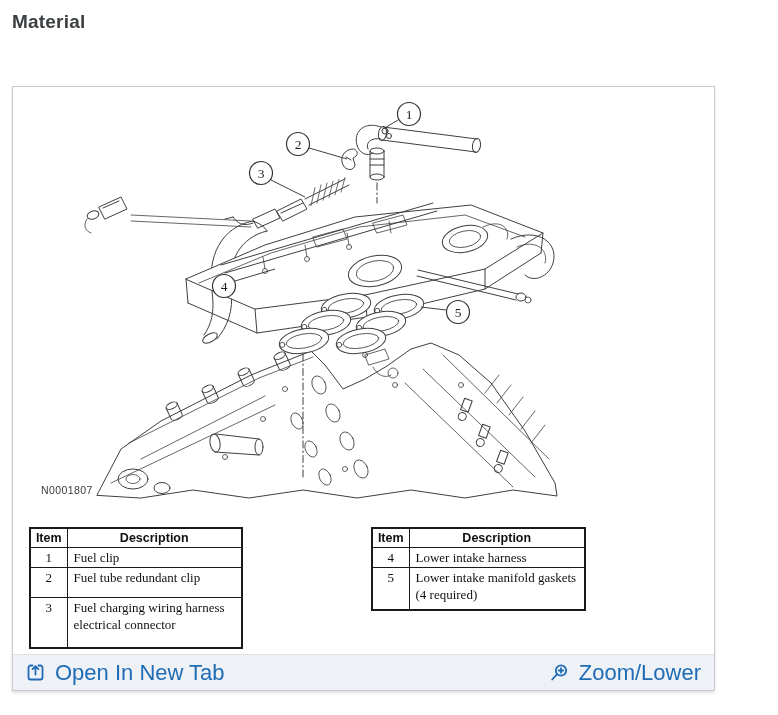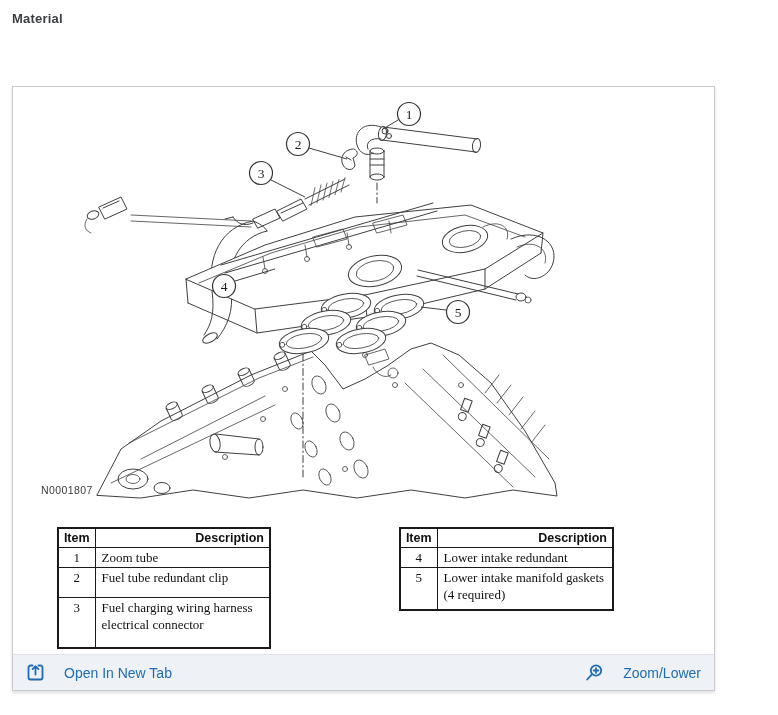--- a/index.html
+++ b/index.html
@@ -2,46 +2,46 @@
 <html><head>
 <meta charset="utf-8">
 <style>
   html,body{margin:0;padding:0;}
   body{
     width:778px;height:715px;background:#ffffff;position:relative;
     font-family:"Liberation Sans",sans-serif;overflow:hidden;
   }
   .page-title{
     position:absolute;left:12px;top:11px;
-    font-size:13px;font-weight:bold;color:#3c4043;letter-spacing:.2px;
+    font-size:19px;font-weight:bold;color:#3c4043;letter-spacing:.2px;
   }
   .panel{
     position:absolute;left:12px;top:86px;width:703px;height:605px;
     background:#ffffff;border:1px solid #c9cbce;box-sizing:border-box;
     box-shadow:0 2px 3px rgba(0,0,0,.13);
   }
   .diagram{position:absolute;left:0;top:0;width:701px;height:438px;}
   .diagram svg{display:block;}
   .ln{fill:none;stroke:#3f3f3f;stroke-width:1;stroke-linecap:round;stroke-linejoin:round;}
   .thin{stroke-width:.8;}
   .fillw{fill:#ffffff;}
   .dash{stroke-dasharray:7 3 1.5 3;}
   .callout circle{fill:#ffffff;stroke:#333;stroke-width:1.2;}
   .callout text{fill:#1d1d1d;stroke:none;font-family:"Liberation Serif",serif;font-size:13.5px;text-anchor:middle;}
   .leader{stroke:#3f3f3f;stroke-width:1;}
   .fig-id{fill:#3a3a3a;stroke:none;font-family:"Liberation Sans",sans-serif;font-size:10.5px;letter-spacing:.4px;}
 
   table.parts{
     position:absolute;border-collapse:collapse;table-layout:fixed;
-    background:#fff;border:2px solid #1a1a1a;margin-left:28px;
+    background:#fff;border:2px solid #1a1a1a;
   }
   table.parts th,table.parts td{border:1.5px solid #1a1a1a;vertical-align:top;box-sizing:border-box;}
   table.parts th{
     font-family:"Liberation Sans",sans-serif;font-weight:bold;font-size:12.5px;color:#111;
-    text-align:right;padding:2px 5px 1px 5px;
+    text-align:center;padding:2px 5px 1px 5px;
   }
   table.parts th.item-h{text-align:center;padding-left:2px;padding-right:2px;}
   table.parts td{
     font-family:"Liberation Serif",serif;font-size:13px;color:#111;
     padding:2px 5px 1px 6px;line-height:1.28;
   }
   table.parts td.item{text-align:center;padding-left:2px;padding-right:2px;}
   #tbl-left{left:16px;top:440px;width:214px;}
   #tbl-right{left:358px;top:440px;width:215px;}
   #tbl-left col.c-item,#tbl-right col.c-item{width:37px;}
@@ -52,22 +52,22 @@
   #tbl-right tr.r0{height:19px;}
   #tbl-right tr.r1{height:42px;}
 
   .footer{
     position:absolute;left:0;right:0;bottom:0;height:36px;
     background:#eef1f5;border-top:1px solid #dfe2e6;
     display:flex;align-items:center;justify-content:space-between;
     padding:0 13px;box-sizing:border-box;
   }
   .flink{
-    display:flex;align-items:center;gap:19px;color:#1e6cb5;
-    font-size:14px;text-decoration:none;cursor:pointer;
+    display:flex;align-items:center;gap:10px;color:#1e6cb5;
+    font-size:22px;text-decoration:none;cursor:pointer;
     font-family:"Liberation Sans",sans-serif;
   }
   .flink svg{display:block;}
   .ficon{fill:none;stroke:#1e6cb5;stroke-width:1.8;stroke-linecap:round;stroke-linejoin:round;}
 </style>
 </head>
 <body>
 
 <div class="page-title">Material</div>
 
@@ -271,21 +271,21 @@
       </colgroup>
     <thead>
       <tr class="hr">
         <th class="item-h">Item</th>
         <th>Description</th>
       </tr>
     </thead>
     <tbody>
       <tr class="r0">
         <td class="item">1</td>
-        <td>Zoom tube</td>
+        <td>Fuel clip</td>
       </tr>
       <tr class="r1">
         <td class="item">2</td>
         <td>Fuel tube redundant clip</td>
       </tr>
       <tr class="r2">
         <td class="item">3</td>
         <td>Fuel charging wiring harness electrical connector</td>
       </tr>
     </tbody>
@@ -298,21 +298,21 @@
       </colgroup>
     <thead>
       <tr class="hr">
         <th class="item-h">Item</th>
         <th>Description</th>
       </tr>
     </thead>
     <tbody>
       <tr class="r0">
         <td class="item">4</td>
-        <td>Lower intake redundant</td>
+        <td>Lower intake harness</td>
       </tr>
       <tr class="r1">
         <td class="item">5</td>
         <td>Lower intake manifold gaskets (4 required)</td>
       </tr>
     </tbody>
   </table>
 
   <div class="footer">
     <a class="flink">

